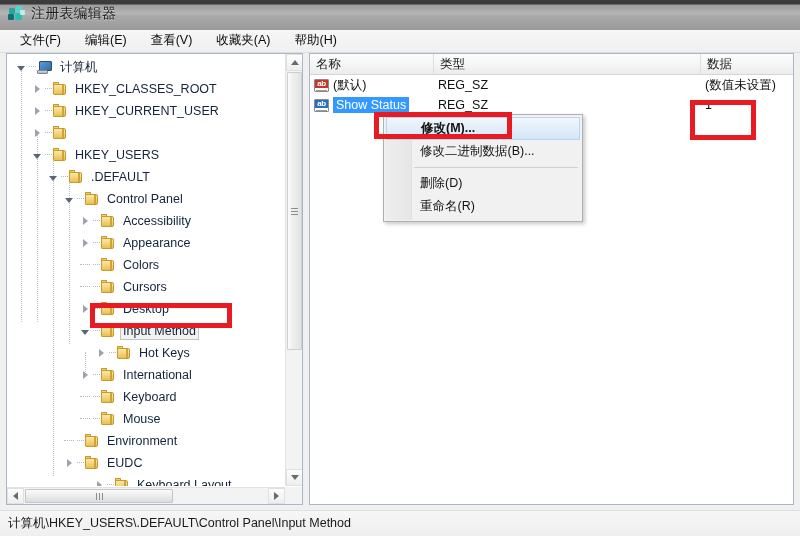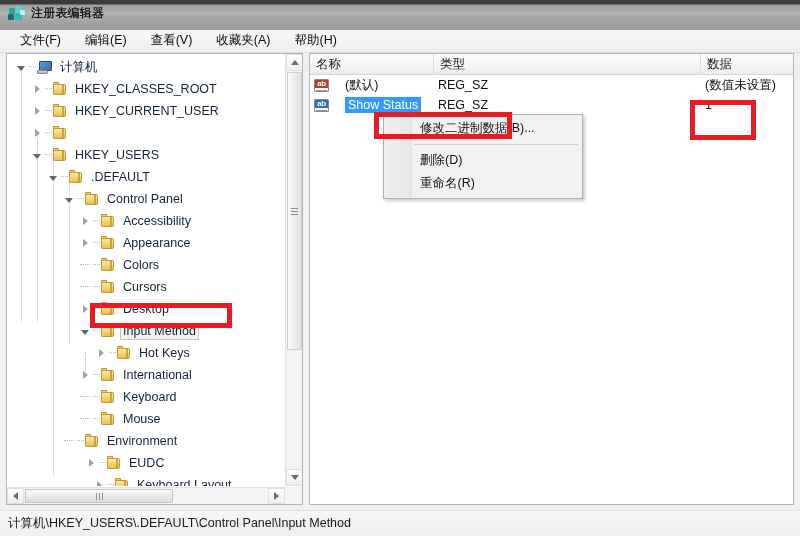--- a/index.html
+++ b/index.html
@@ -25,21 +25,21 @@
   .title-inner {
     position: absolute; left: 8px; top: 5px;
     display: flex; align-items: center; gap: 6px;
   }
   .app-icon {
     width: 17px; height: 16px; position: relative;
     flex: 0 0 auto;
   }
   .app-icon .blk { position: absolute; border-radius: 1px; }
   .title-text {
-    font-size: 12px; color: #1b1b1b; font-weight: 700;
+    font-size: 14px; color: #1b1b1b; font-weight: 400;
     white-space: nowrap; letter-spacing: .2px;
     text-shadow: 0 1px 0 rgba(255,255,255,.45);
   }
 
   
   .menubar {
     position: absolute; left: 0; top: 30px; width: 800px; height: 23px;
     background: linear-gradient(to bottom, #f6f6f6 0%, #f0f0f0 100%);
     border-bottom: 1px solid #dcdcdc;
     display: flex; align-items: center;
@@ -228,21 +228,21 @@
     border-right: 1px solid #dedede;
     cursor: default;
   }
   .lv-body { position: absolute; left: 0; top: 21px; width: 483px; bottom: 0; }
   .lv-row {
     position: relative; height: 20px; display: flex; align-items: center;
     font-size: 12.5px; color: #101010; cursor: default;
   }
   .cell { position: absolute; top: 0; height: 20px; display: flex; align-items: center; white-space: nowrap; }
   .val-ico {
-    width: 15px; height: 13px; position: relative; flex: 0 0 15px; margin-right: 16px;
+    width: 15px; height: 13px; position: relative; flex: 0 0 15px; margin-right: 4px;
   }
   .val-ico .page {
     position: absolute; left: 0; top: 0; width: 15px; height: 13px;
     background: #ffffff; border: 1px solid #8a8a8a; box-sizing: border-box; border-radius: 1px;
   }
   .val-ico .ab {
     position: absolute; left: 1px; top: 1px; width: 13px; height: 8px;
     font-size: 8px; line-height: 8px; font-weight: 700; color: #ffffff;
     text-align: center; letter-spacing: -.3px;
   }
@@ -549,21 +549,21 @@
                 <span class="dots"></span>
               </span>
               <span class="connector"></span>
               <span class="folder-ico">
                 <span class="tab"></span>
                 <span class="back"></span>
                 <span class="spine"></span>
               </span>
               <span class="tlabel">Environment</span>
             </div>
-            <div class="tnode" style="padding-left: 76px;">
+            <div class="tnode" style="padding-left: 54px;">
               <span class="twist">
                 <span class="arrow-collapsed"></span>
               </span>
               <span class="connector"></span>
               <span class="folder-ico">
                 <span class="tab"></span>
                 <span class="back"></span>
                 <span class="spine"></span>
               </span>
               <span class="tlabel">EUDC</span>
@@ -639,20 +639,21 @@
             </div>
             <div class="cell" style="left: 128px; width: 263px;">REG_SZ</div>
             <div class="cell" style="left: 395px; width: 88px;">1</div>
           </div>
         </div>
     </div>
 
   </div>
 
   <div class="ctxmenu" id="ctx-menu">
+      <div class="ctxitem hl">修改(M)...</div>
       <div class="ctxitem">修改二进制数据(B)...</div>
       <div class="ctxsep"></div>
       <div class="ctxitem">删除(D)</div>
       <div class="ctxitem">重命名(R)</div>
     </div>
 
   <div class="redbox" id="ann-0" style="left: 90px; top: 303px; width: 142px; height: 25px; border-color: rgb(232, 27, 35);"></div>
   <div class="redbox" id="ann-1" style="left: 374px; top: 112px; width: 138px; height: 27px; border-color: rgb(232, 27, 35);"></div>
   <div class="redbox" id="ann-2" style="left: 690px; top: 100px; width: 66px; height: 40px; border-color: rgb(232, 27, 35);"></div>
 

